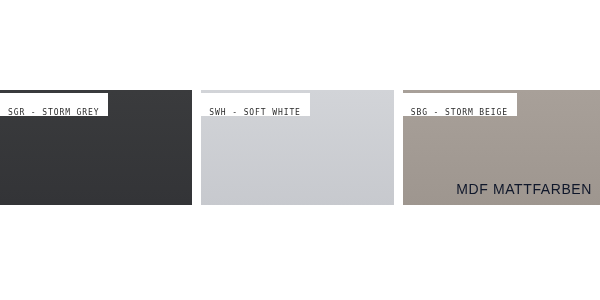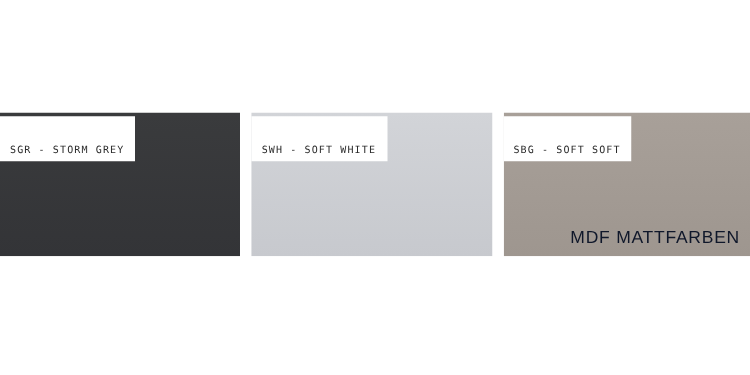--- a/index.html
+++ b/index.html
@@ -37,21 +37,21 @@
 
   .swatch-fill {
     position: absolute;
     inset: 0;
   }
 
   .swatch-label {
     position: absolute;
     left: 0;
     top: 3px;
-    height: 36px;
+    height: 23px;
     display: flex;
     align-items: center;
     background: #ffffff;
     padding: 16px 9px 0 8px;
     box-sizing: border-box;
     font-family: "DejaVu Sans Mono", "Liberation Mono", monospace;
     font-size: 8px;
     letter-spacing: 0.9px;
     color: #2b2b2b;
     white-space: nowrap;
@@ -78,17 +78,17 @@
     <div class="swatch-label">SGR - STORM GREY</div>
   </div>
 
   <div class="swatch-panel gap-left" style="width: 195px;">
     <div class="swatch-fill" style="background: linear-gradient(rgb(210, 212, 216) 0%, rgb(199, 201, 206) 100%);"></div>
     <div class="swatch-label">SWH - SOFT WHITE</div>
   </div>
 
   <div class="swatch-panel gap-left" style="width: 200px;">
     <div class="swatch-fill" style="background: linear-gradient(rgb(168, 160, 153) 0%, rgb(158, 150, 143) 100%);"></div>
-    <div class="swatch-label">SBG - SOFT SOFT</div>
+    <div class="swatch-label">SBG - STORM BEIGE</div>
     <div class="brand-caption">MDF MATTFARBEN</div>
   </div>
 
 </div>
 
 </body></html>

